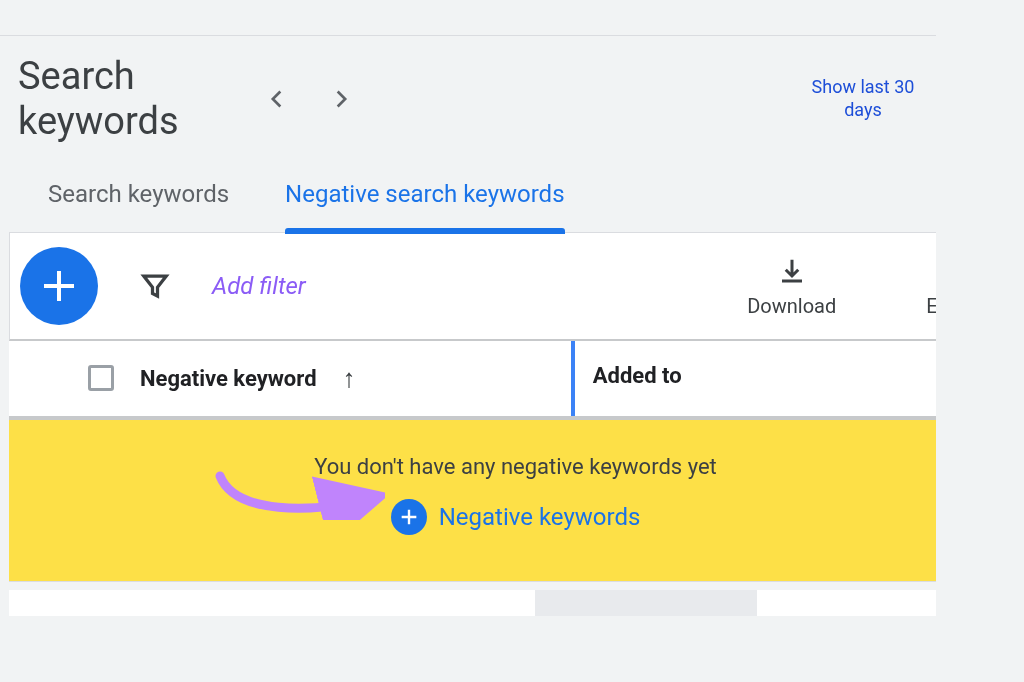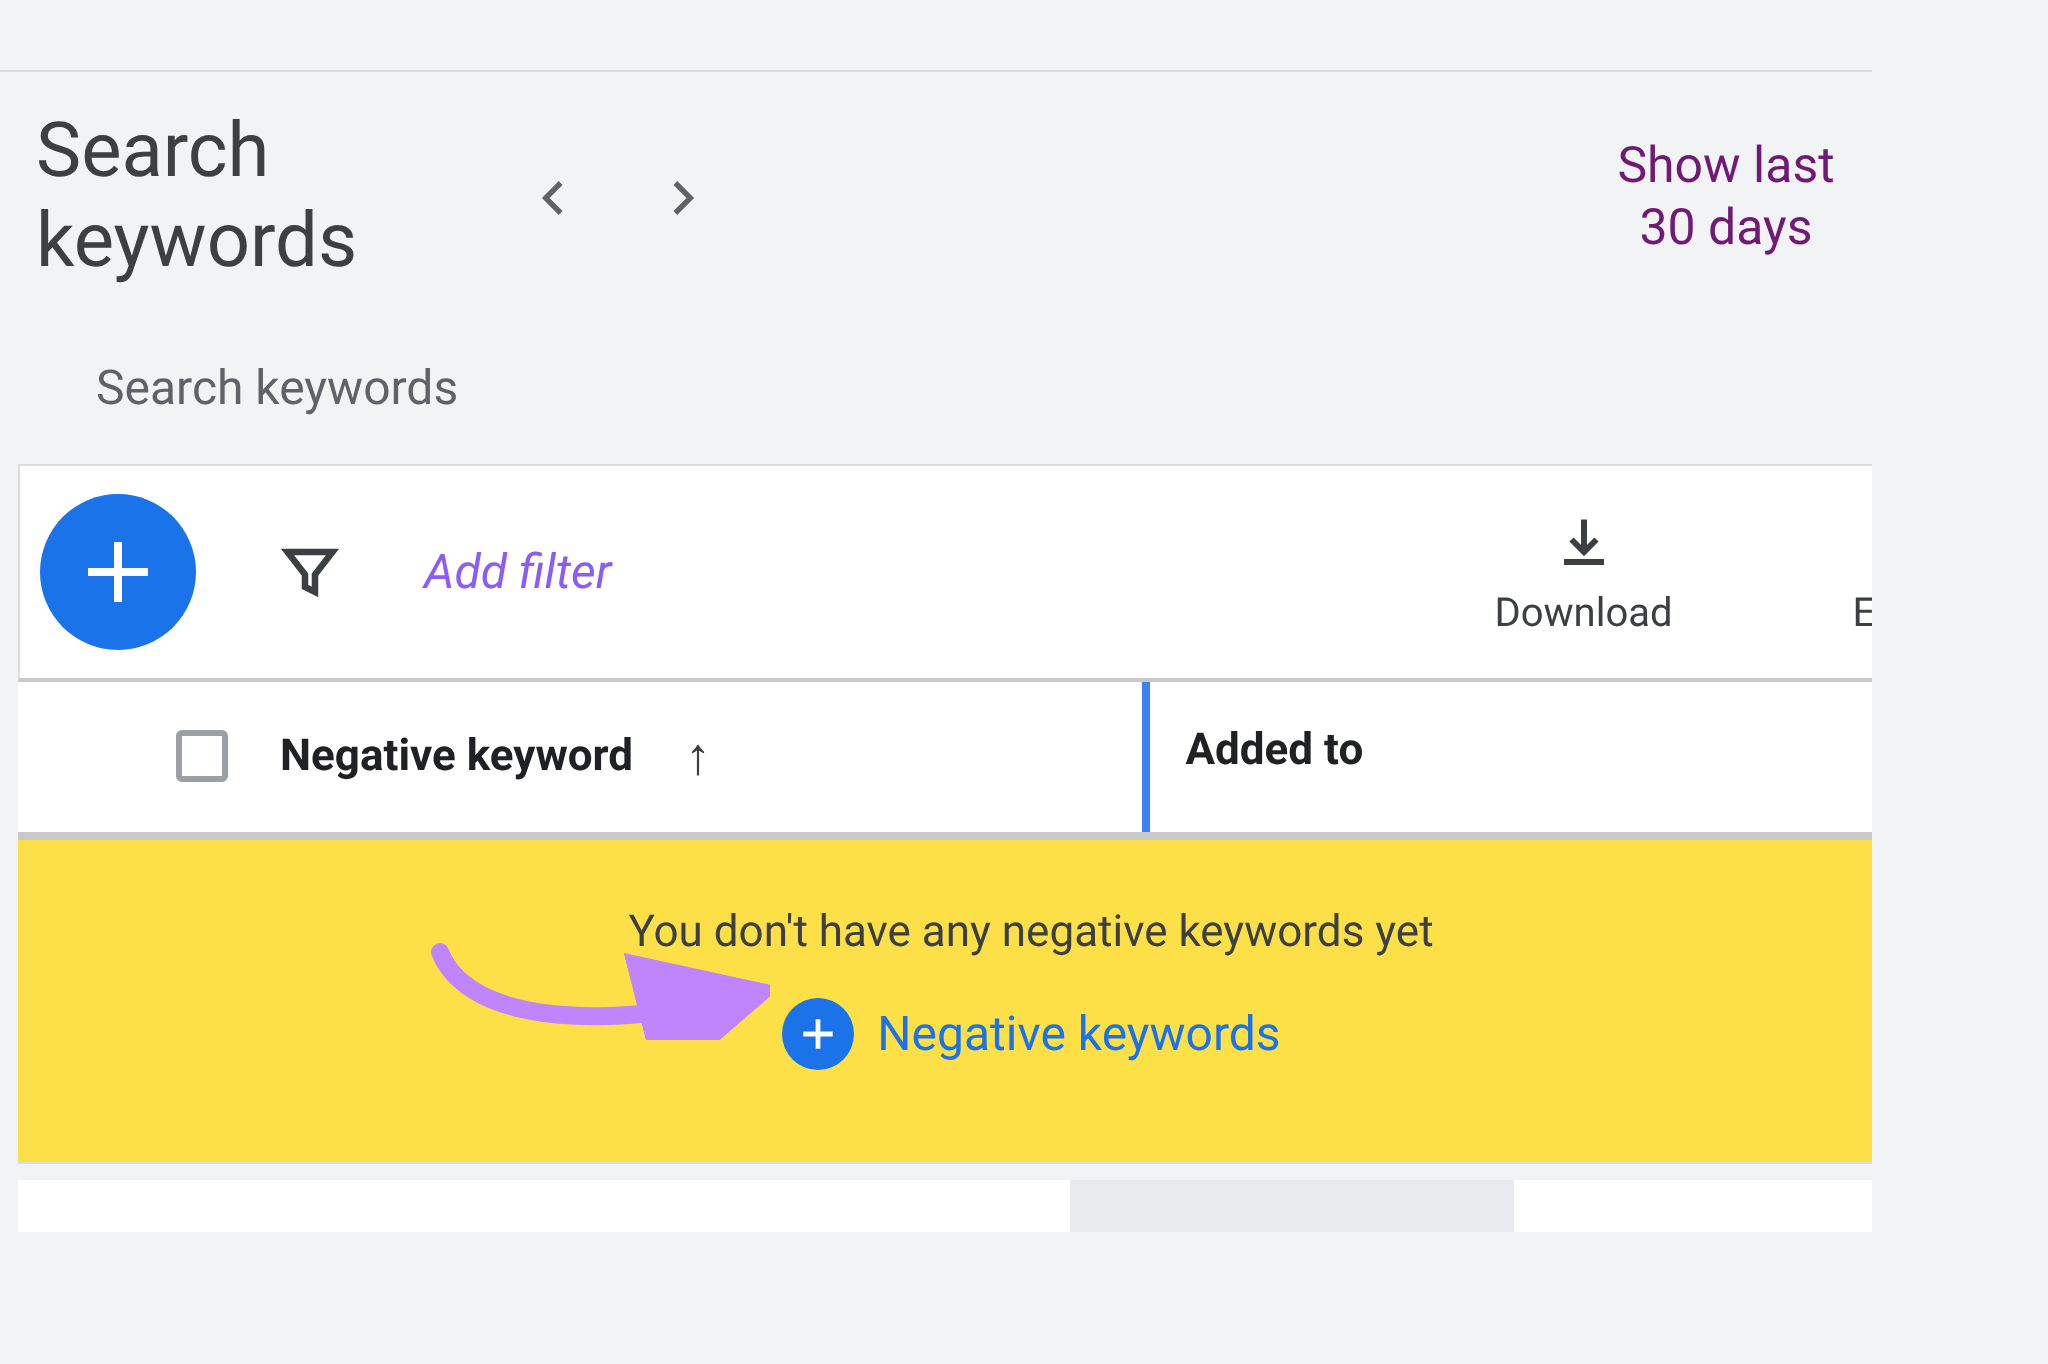--- a/index.html
+++ b/index.html
@@ -71,22 +71,22 @@
   .chev {
     width: 34px; height: 34px;
     color: #5f6368;
     cursor: pointer;
     display: flex; align-items: center; justify-content: center;
   }
   .chev svg { width: 20px; height: 32px; }
   .show-link {
     margin-left: auto;
     text-align: center;
-    font-size: 25px;
-    color: #701a75;
+    font-size: 18px;
+    color: #1d4ed8;
     width: 110px;
     line-height: 1.25;
     cursor: pointer;
   }
 
   .tabs-row {
     display: flex;
     align-items: flex-end;
     gap: 56px;
     padding: 26px 0 0 48px;
@@ -276,20 +276,21 @@
             <path fill="none" stroke="#5f6368" stroke-width="3.2" d="M8 3 L17 12 L8 21"></path>
           </svg>
       </div>
     </div>
 
     <div class="show-link">Show last 30 days</div>
   </div>
 
   <div class="tabs-row">
     <div class="tab">Search keywords</div>
+    <div class="tab active">Negative search keywords</div>
   </div>
 
   <div class="toolbar-card">
     <div class="toolbar-inner">
       <div class="fab">
         <svg viewBox="0 0 24 24" width="40" height="40">
             <path stroke="#fff" stroke-width="2.4" d="M12 3v18M3 12h18" fill="none"></path>
           </svg>
       </div>
       <div class="filter-icon">

